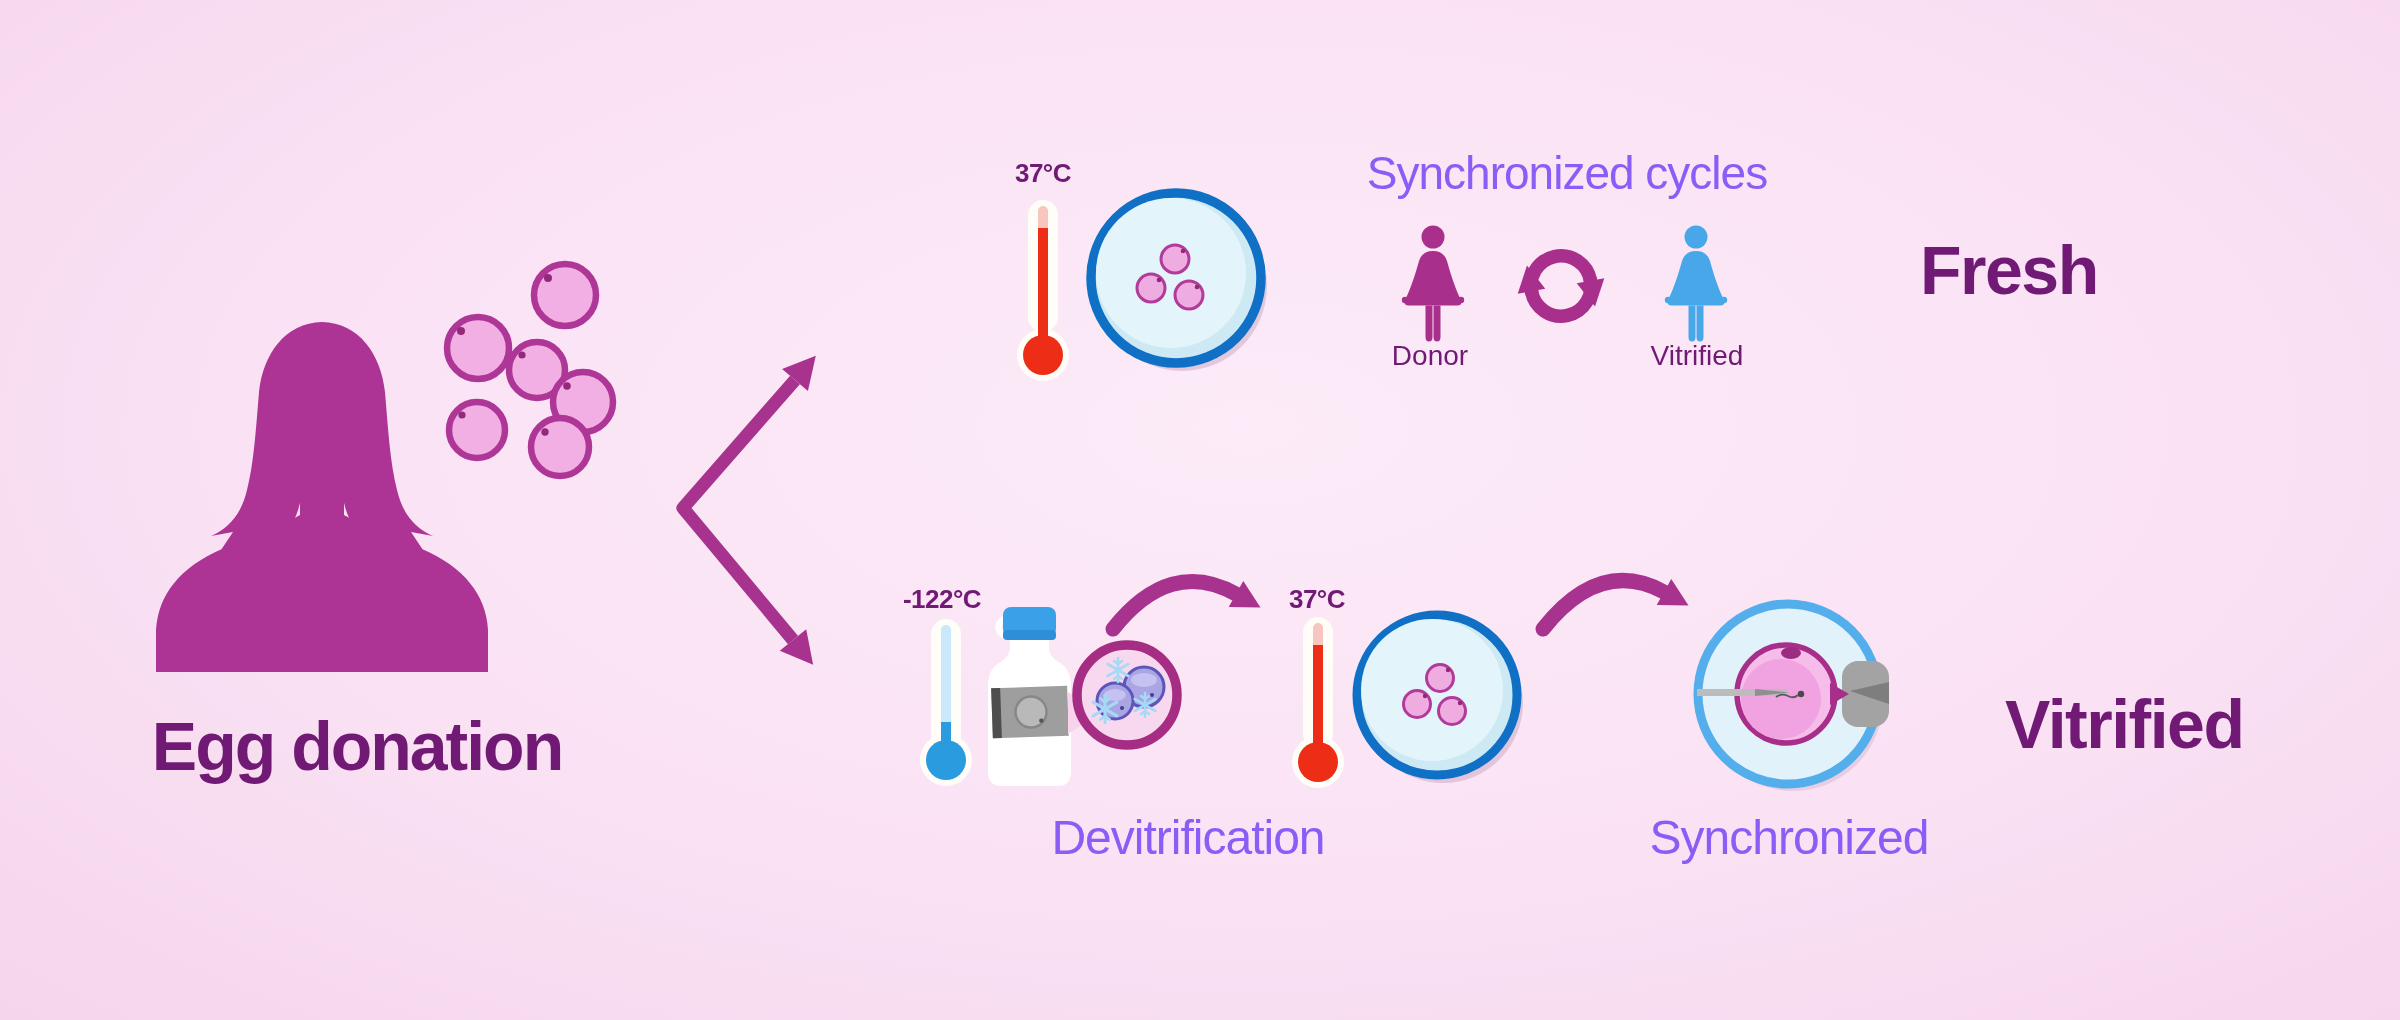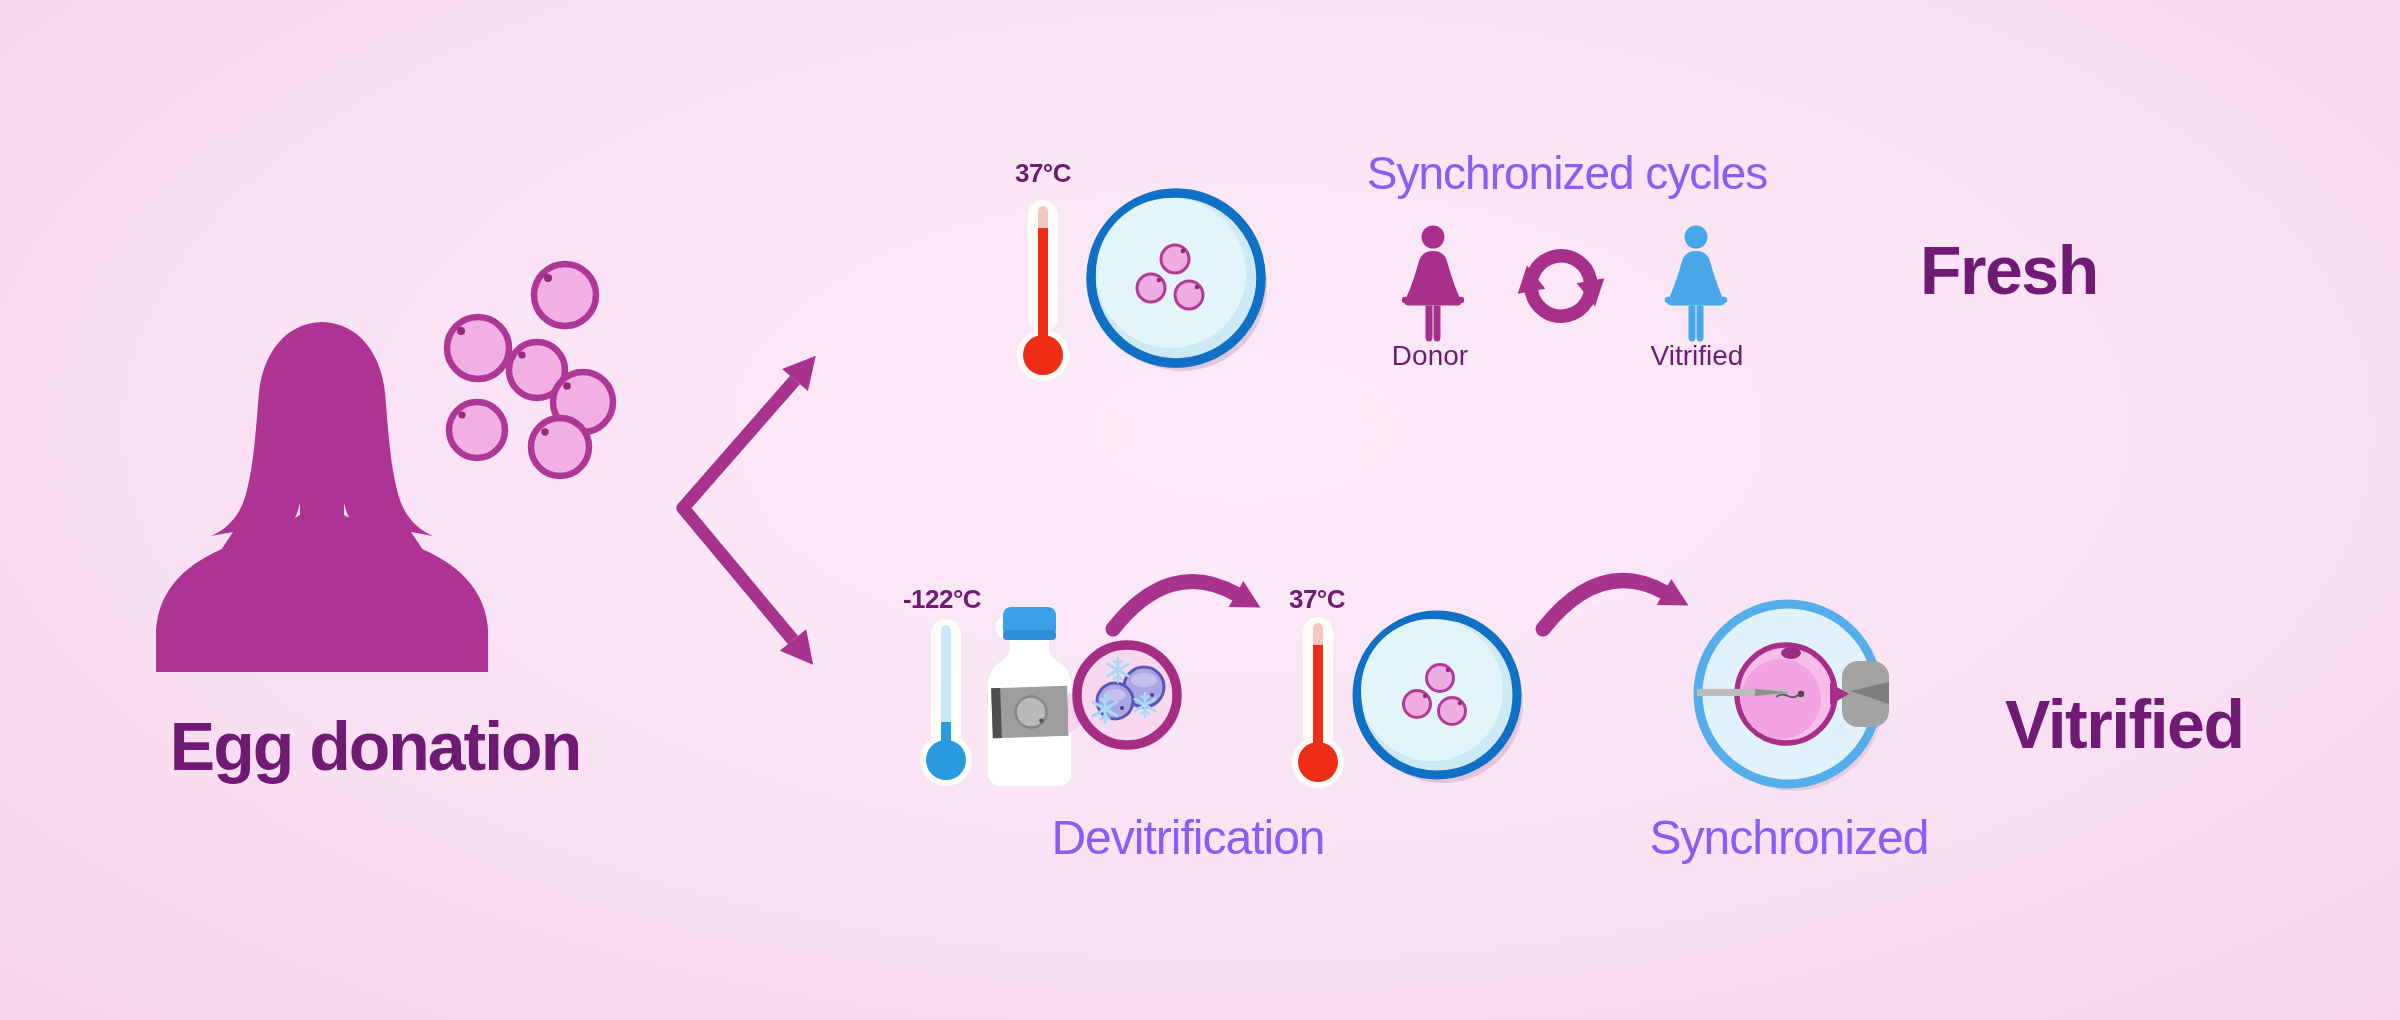--- a/index.html
+++ b/index.html
@@ -8,21 +8,21 @@
     background:radial-gradient(ellipse at 52% 42%, #fcebf8 0%, #fae2f4 55%, #f5d5ec 100%);
     font-family:"Liberation Sans", sans-serif;
     position:relative;
   }
   .stage{position:absolute;inset:0;width:2400px;height:1020px;}
   svg.art{position:absolute;left:0;top:0;}
   .lbl{position:absolute;white-space:nowrap;line-height:1;}
   .lbl.center{transform:translateX(-50%);}
   .dark{color:#701a75;}
   .magenta{color:#8b5cf6;}
-  .title{font-size:68px;font-weight:bold;letter-spacing:-2px;margin-left:18px;}
+  .title{font-size:68px;font-weight:bold;letter-spacing:-2px;}
   .result{font-size:68px;font-weight:bold;letter-spacing:-1.5px;}
   .temp{font-size:26px;font-weight:bold;letter-spacing:-0.5px;}
   .heading{font-size:46px;letter-spacing:-1px;}
   .person-lbl{font-size:28px;}
   .step-lbl{font-size:48px;letter-spacing:-1px;}
 </style>
 </head>
 <body>
 
 <div class="stage">

